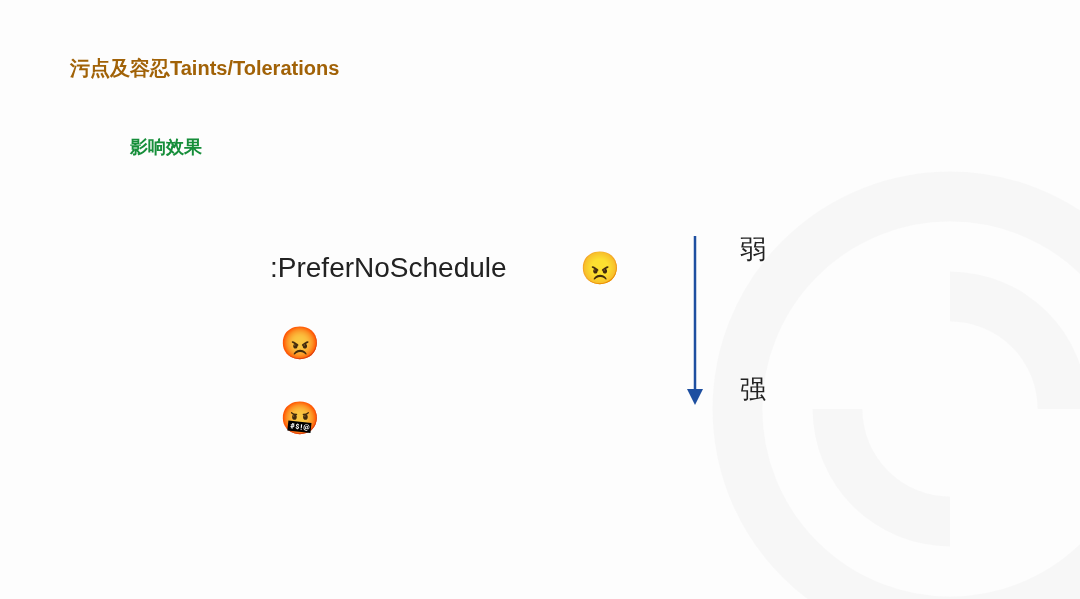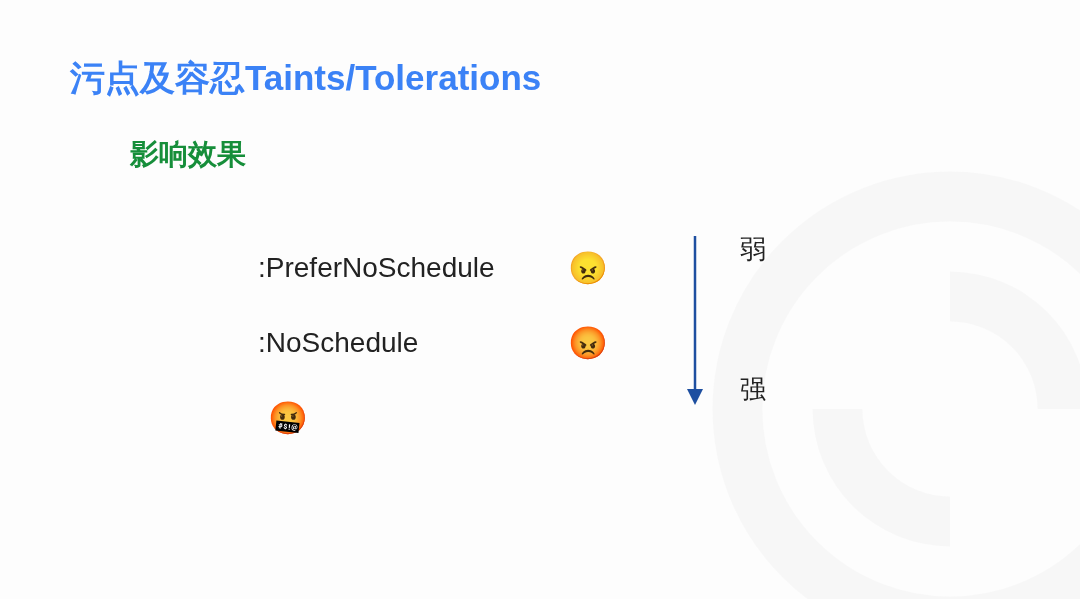--- a/index.html
+++ b/index.html
@@ -21,36 +21,36 @@
       bottom: -60px;
       width: 500px;
       height: 500px;
       opacity: 0.04;
       pointer-events: none;
     }
     .title {
       position: absolute;
       top: 55px;
       left: 70px;
-      font-size: 35px;
+      font-size: 20px;
       font-weight: bold;
-      color: #3b82f6;
+      color: #a16207;
     }
     .subtitle {
       position: absolute;
       top: 135px;
       left: 130px;
-      font-size: 29px;
+      font-size: 18px;
       font-weight: bold;
       color: #168e3a;
     }
     .items {
       position: absolute;
       top: 230px;
-      left: 258px;
+      left: 270px;
     }
     .item-row {
       display: flex;
       align-items: center;
       height: 75px;
     }
     .item-label {
       width: 300px;
       font-size: 28px;
       color: #222;
@@ -99,21 +99,20 @@
 
 <h1 class="title">污点及容忍Taints/Tolerations</h1>
 <h2 class="subtitle">影响效果</h2>
 
 <div class="items">
   <div class="item-row">
     <span class="item-label">:PreferNoSchedule</span>
     <span class="item-emoji">😠</span>
   </div>
   <div class="item-row">
-    <span class="item-label">:NoSchedule</span>
     <span class="item-emoji">😡</span>
   </div>
   <div class="item-row">
     <span class="item-emoji">🤬</span>
   </div>
 </div>
 
 <div class="arrow-col">
   <svg class="arrow-svg" viewBox="0 0 30 175">
     <line x1="15" y1="4" x2="15" y2="160" stroke="#1e4fa0" stroke-width="2.5"></line>

